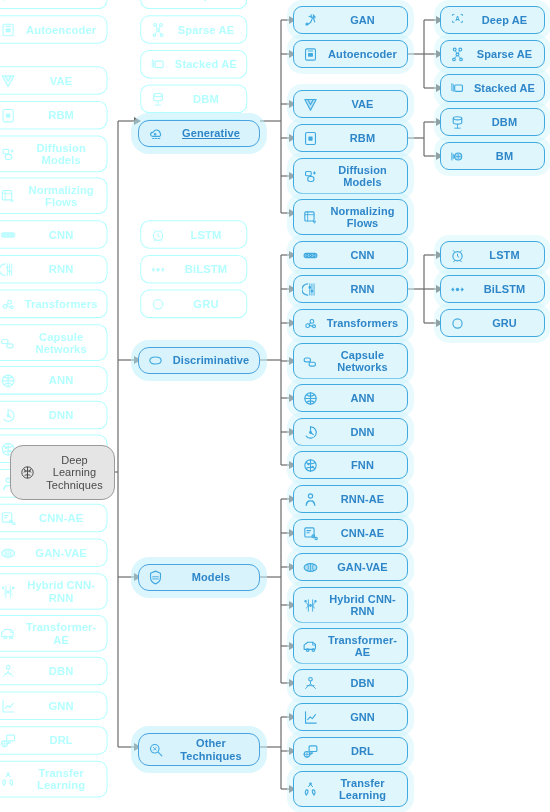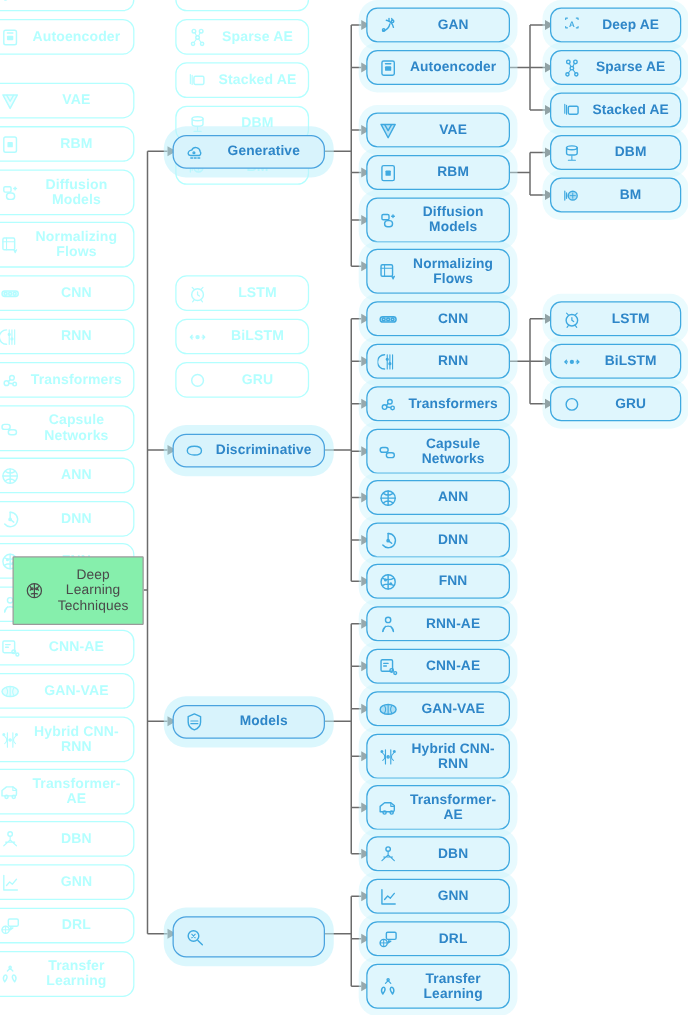--- a/index.html
+++ b/index.html
@@ -44,24 +44,24 @@
   .node .ico{
     flex:0 0 auto;width:17px;height:17px;
     display:flex;align-items:center;justify-content:center;
   }
   .node .ico svg{display:block;}
   .node .lbl{flex:1 1 auto;}
 
   
   .node.root{
     border:1.3px solid #9a9a9a;
-    background:#86efac;
+    background:#e5e5e5;
     color:#4a4a4a;
     font-weight:normal;
-    border-radius:1px;
+    border-radius:13px;
     font-size:11px;
   }
 
   
   .node.cat{
     border-color:#4aa3df;
     background:#d8f3fc;
     box-shadow:0 0 0 7px rgba(190,240,252,.55);
     border-radius:11px;
   }
@@ -493,21 +493,21 @@
         <span class="ico">
           <svg width="17" height="17" viewBox="0 0 24 24" fill="none" stroke="#4a4a4a" stroke-width="1.4">
             <circle cx="12" cy="12" r="8"></circle>
             <path d="M12 4v16M7 7c2 2 2 3 0 5M17 7c-2 2-2 3 0 5M8 16c2-1 6-1 8 0"></path>
             <circle cx="9.5" cy="10" r="1"></circle>
             <circle cx="14.5" cy="10" r="1"></circle>
           </svg>
         </span>
         <span class="lbl">Deep Learning Techniques</span>
       </div>
-      <div class="node cat" style="left: 138px; top: 108px; width: 122px; height: 27px;">
+      <div class="node cat" style="left: 138px; top: 120px; width: 122px; height: 27px; text-decoration: underline;">
         <span class="ico">
           <svg width="17" height="17" viewBox="0 0 24 24" fill="none" stroke="#3fa9e0" stroke-width="1.6" stroke-linecap="round" stroke-linejoin="round">
             <path d="M5 14a4 4 0 014-4 5 5 0 019.5 1.5A3.2 3.2 0 0118 16H8a3 3 0 01-3-2z"></path>
             <path d="M8 19h2M12 19h2M16 19h2"></path>
             <circle cx="11.5" cy="13" r="1"></circle>
           </svg>
         </span>
         <span class="lbl">Generative</span>
       </div>
       <div class="node cat" style="left: 138px; top: 347px; width: 122px; height: 27px;">
@@ -528,20 +528,21 @@
         <span class="lbl">Models</span>
       </div>
       <div class="node cat" style="left: 138px; top: 733px; width: 122px; height: 33px;">
         <span class="ico">
           <svg width="17" height="17" viewBox="0 0 24 24" fill="none" stroke="#3fa9e0" stroke-width="1.6" stroke-linecap="round" stroke-linejoin="round">
             <circle cx="11" cy="11" r="6"></circle>
             <path d="M16 16l5 5"></path>
             <path d="M9 9l4 4M13 9l-4 4" stroke-width="1.2"></path>
           </svg>
         </span>
+        <span class="lbl">Other Techniques</span>
       </div>
       <div class="node leaf" style="left: 293px; top: 6px; width: 115px; height: 28px;">
         <span class="ico">
           <svg width="17" height="17" viewBox="0 0 24 24" fill="none" stroke="#3fa9e0" stroke-width="1.6" stroke-linecap="round" stroke-linejoin="round">
             <path d="M6 18c5-1 7-3 8-8M10 6c5 1 7 3 8 8"></path>
             <circle cx="7" cy="17" r="1.4"></circle>
             <circle cx="17" cy="7" r="1.4"></circle>
             <path d="M13 4v3M16 4l1 2"></path>
           </svg>
         </span>

